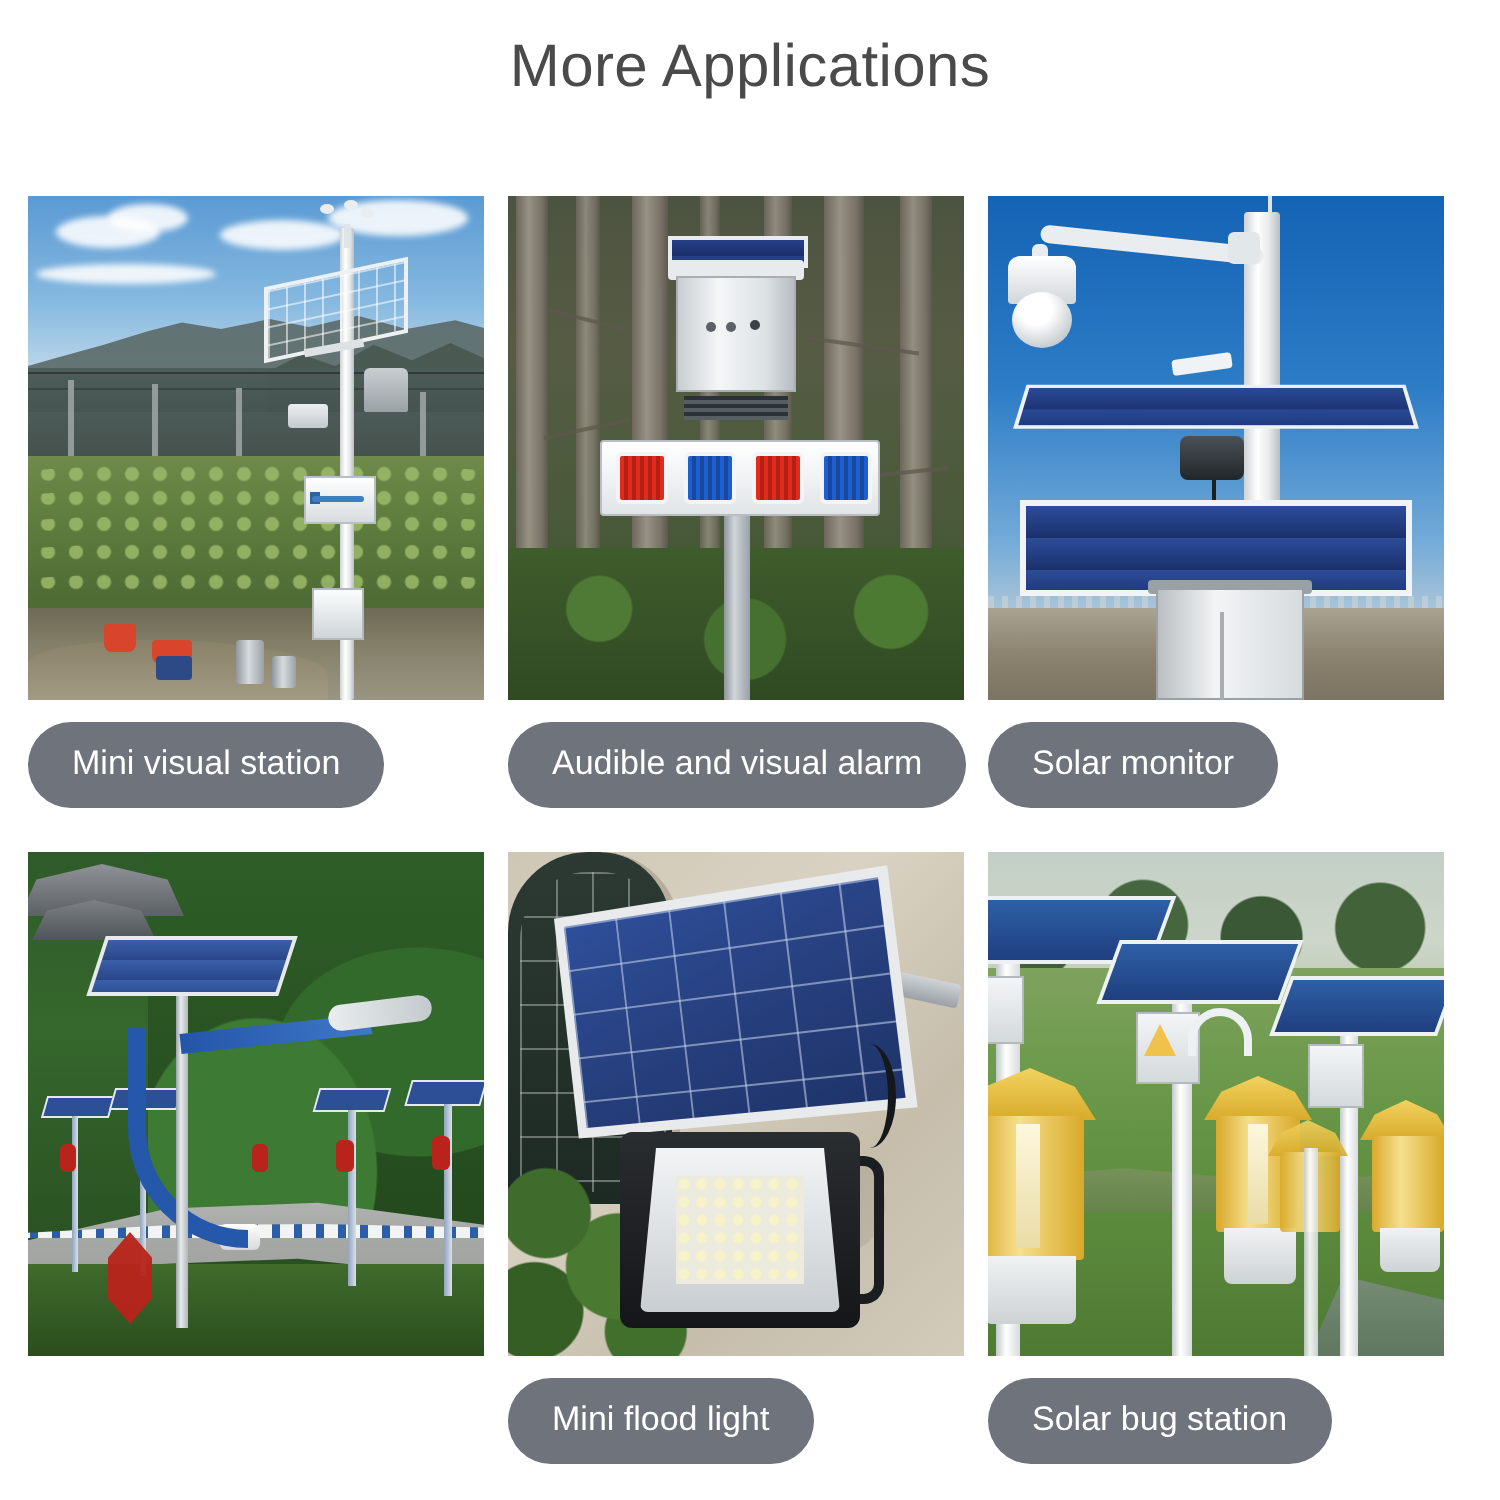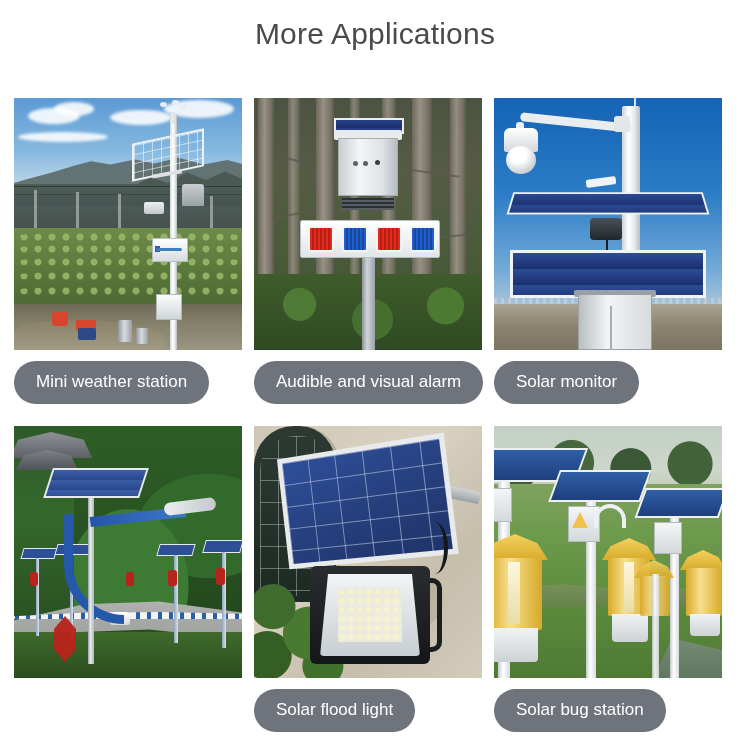--- a/index.html
+++ b/index.html
@@ -339,21 +339,21 @@
         <div class="lyr p1-panel cells" style="background-size:9px 9px;"></div>
         <div class="lyr p1-arm"></div>
         <div class="lyr p1-raing"></div>
         <div class="lyr p1-shield"></div>
         <div class="lyr p1-box"></div>
         <div class="lyr p1-boxdot"></div>
         <div class="lyr p1-boxstripe"></div>
         <div class="lyr p1-box2"></div>
       </div>
       <div class="caption-wrap">
-        <span class="caption">Mini weather station</span>
+        <span class="caption">Mini visual station</span>
       </div>
     </div>
 
     <div class="cell">
       <div class="photo">
         <div class="lyr p3-bg"></div>
         <div class="lyr p3-trunk" style="left:4px;width:16px;"></div>
         <div class="lyr p3-trunk" style="left:34px;width:12px;opacity:.8;"></div>
         <div class="lyr p3-trunk" style="left:62px;width:18px;"></div>
         <div class="lyr p3-trunk" style="left:96px;width:10px;opacity:.75;"></div>
@@ -455,21 +455,21 @@
         <div class="lyr p5-panel">
           <div class="p5-pcells"></div>
         </div>
         <div class="lyr p5-cable"></div>
         <div class="lyr p5-yoke"></div>
         <div class="lyr p5-body"></div>
         <div class="lyr p5-refl"></div>
         <div class="lyr p5-leds"></div>
       </div>
       <div class="caption-wrap">
-        <span class="caption">Solar flood light</span>
+        <span class="caption">Mini flood light</span>
       </div>
     </div>
 
     <div class="cell">
       <div class="photo">
         <div class="lyr p6-sky"></div>
         <div class="lyr p6-tree"></div>
         <div class="lyr p6-field"></div>
         <div class="lyr p6-bank"></div>
         <div class="lyr p6-water"></div>

